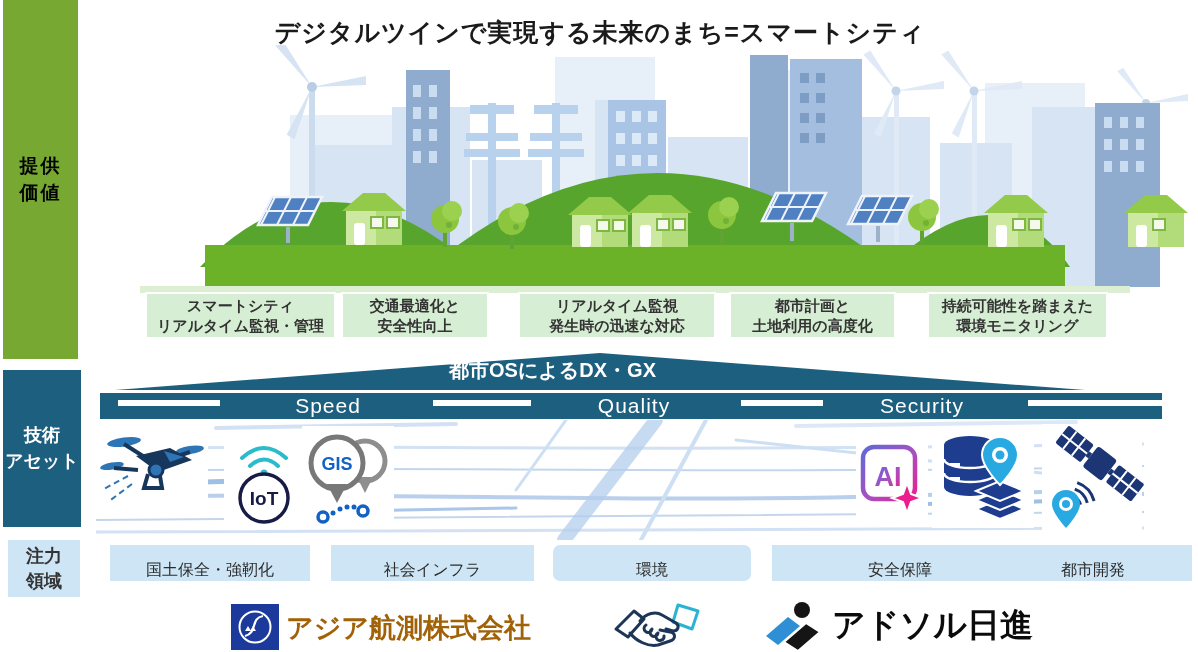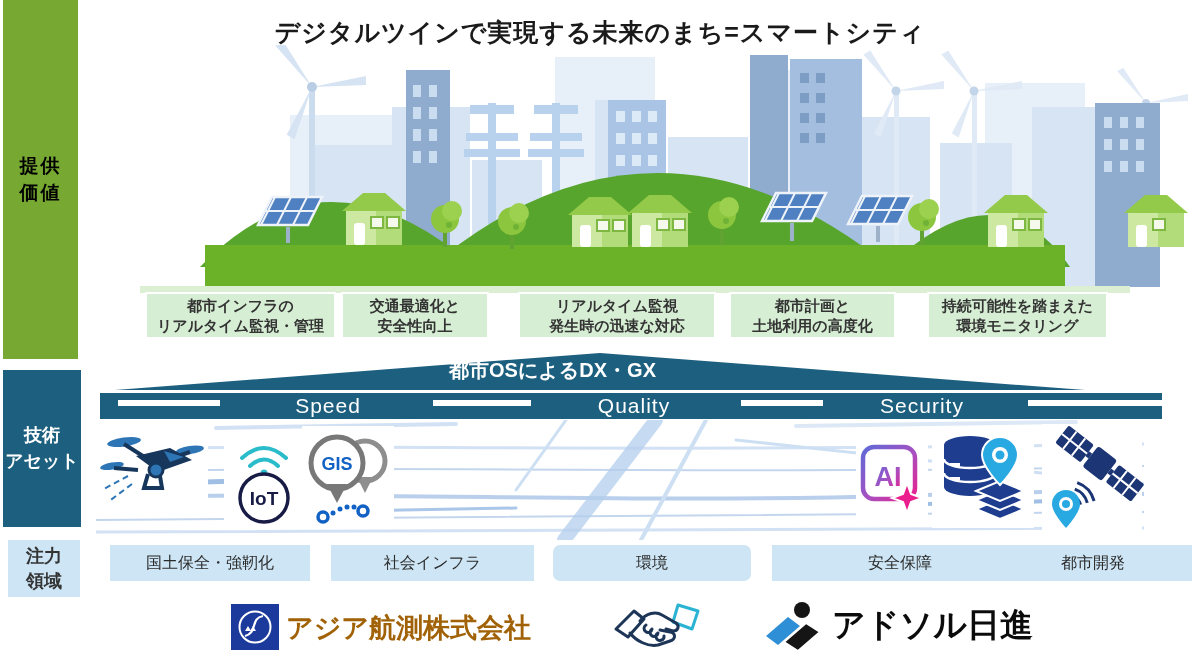--- a/index.html
+++ b/index.html
@@ -15,21 +15,21 @@
   .side-teal{left:3px;top:370px;width:78px;height:157px;background:#1d5f7e;color:#fff;font-size:18px;line-height:1.4;}
   .side-blue{left:8px;top:540px;width:72px;height:57px;background:#cde5f5;color:#333;font-size:18px;line-height:1.35;}
   
   .vb{top:292px;height:47px;background:#d6eed3;border:2px solid #fff;box-sizing:border-box;display:flex;align-items:center;justify-content:center;text-align:center;font-size:15px;font-weight:600;color:#333;line-height:1.3;}
   
   .band-label{left:449px;top:357px;width:300px;height:26px;line-height:26px;text-align:left;color:#fff;font-weight:bold;font-size:20px;}
   .pillar{top:393px;height:26px;line-height:26px;width:140px;text-align:center;color:#fff;font-size:21px;letter-spacing:1px;}
   
   .card{background:#fff;}
   
-  .fb{top:545px;height:36px;background:#cde5f5;display:flex;align-items:center;justify-content:center;font-size:16px;font-weight:500;color:#2b2b2b;}
+  .fb{top:545px;height:36px;background:#cde5f5;display:flex;align-items:flex-end;justify-content:center;font-size:16px;font-weight:500;color:#2b2b2b;}
   
   .logo-text{height:42px;line-height:42px;font-weight:bold;color:#a16207;}
   svg text{font-family:"Liberation Sans","DejaVu Sans",sans-serif;}
 </style>
 </head>
 <body>
 
 <div class="canvas">
 
   <div class="abs title">デジタルツインで実現する未来のまち=スマートシティ</div>
@@ -246,21 +246,21 @@
       <g transform="translate(782,168)">
           <rect x="-2" y="16" width="4" height="16" fill="#61a332"></rect>
           <circle cy="4" r="14" fill="#8cc63f"></circle>
           <circle cx="7" cy="-4" r="10" fill="#9bd14e"></circle>
           <circle cx="4" cy="10" r="3" fill="#6fb236"></circle>
         </g>
     </g>
   </svg>
 
   <div class="abs vb" style="left:145px;width:191px;">
-      <span class="ml">都市インフラの
+      <span class="ml">スマートシティ
 リアルタイム監視・管理</span>
     </div>
   <div class="abs vb" style="left:341px;width:148px;">
       <span class="ml">交通最適化と
 安全性向上</span>
     </div>
   <div class="abs vb" style="left:518px;width:198px;">
       <span class="ml">リアルタイム監視
 発生時の迅速な対応</span>
     </div>

